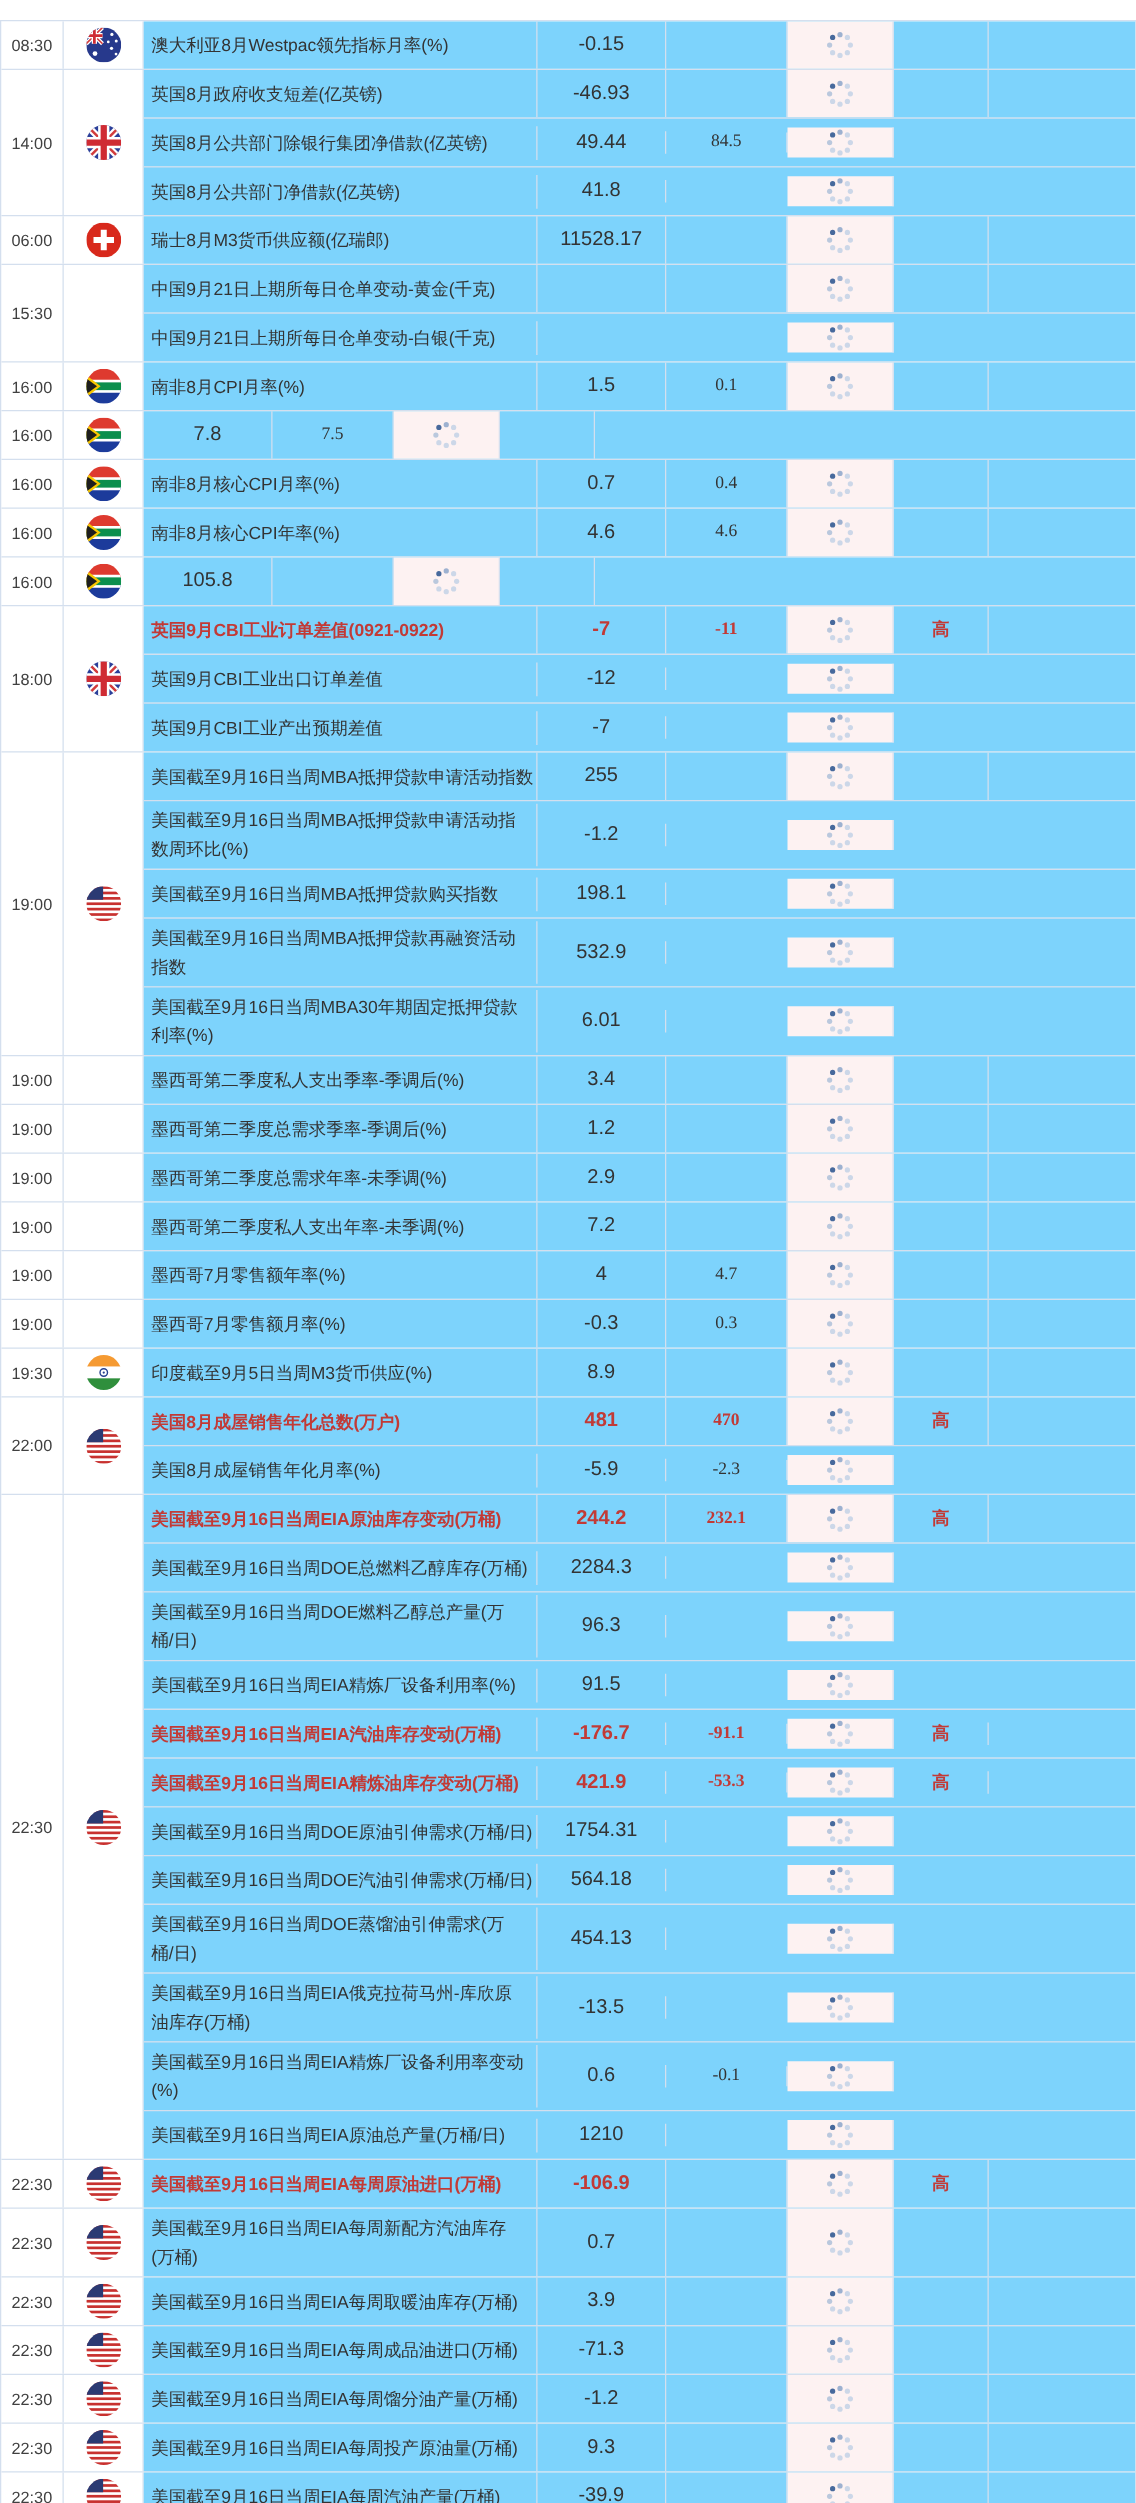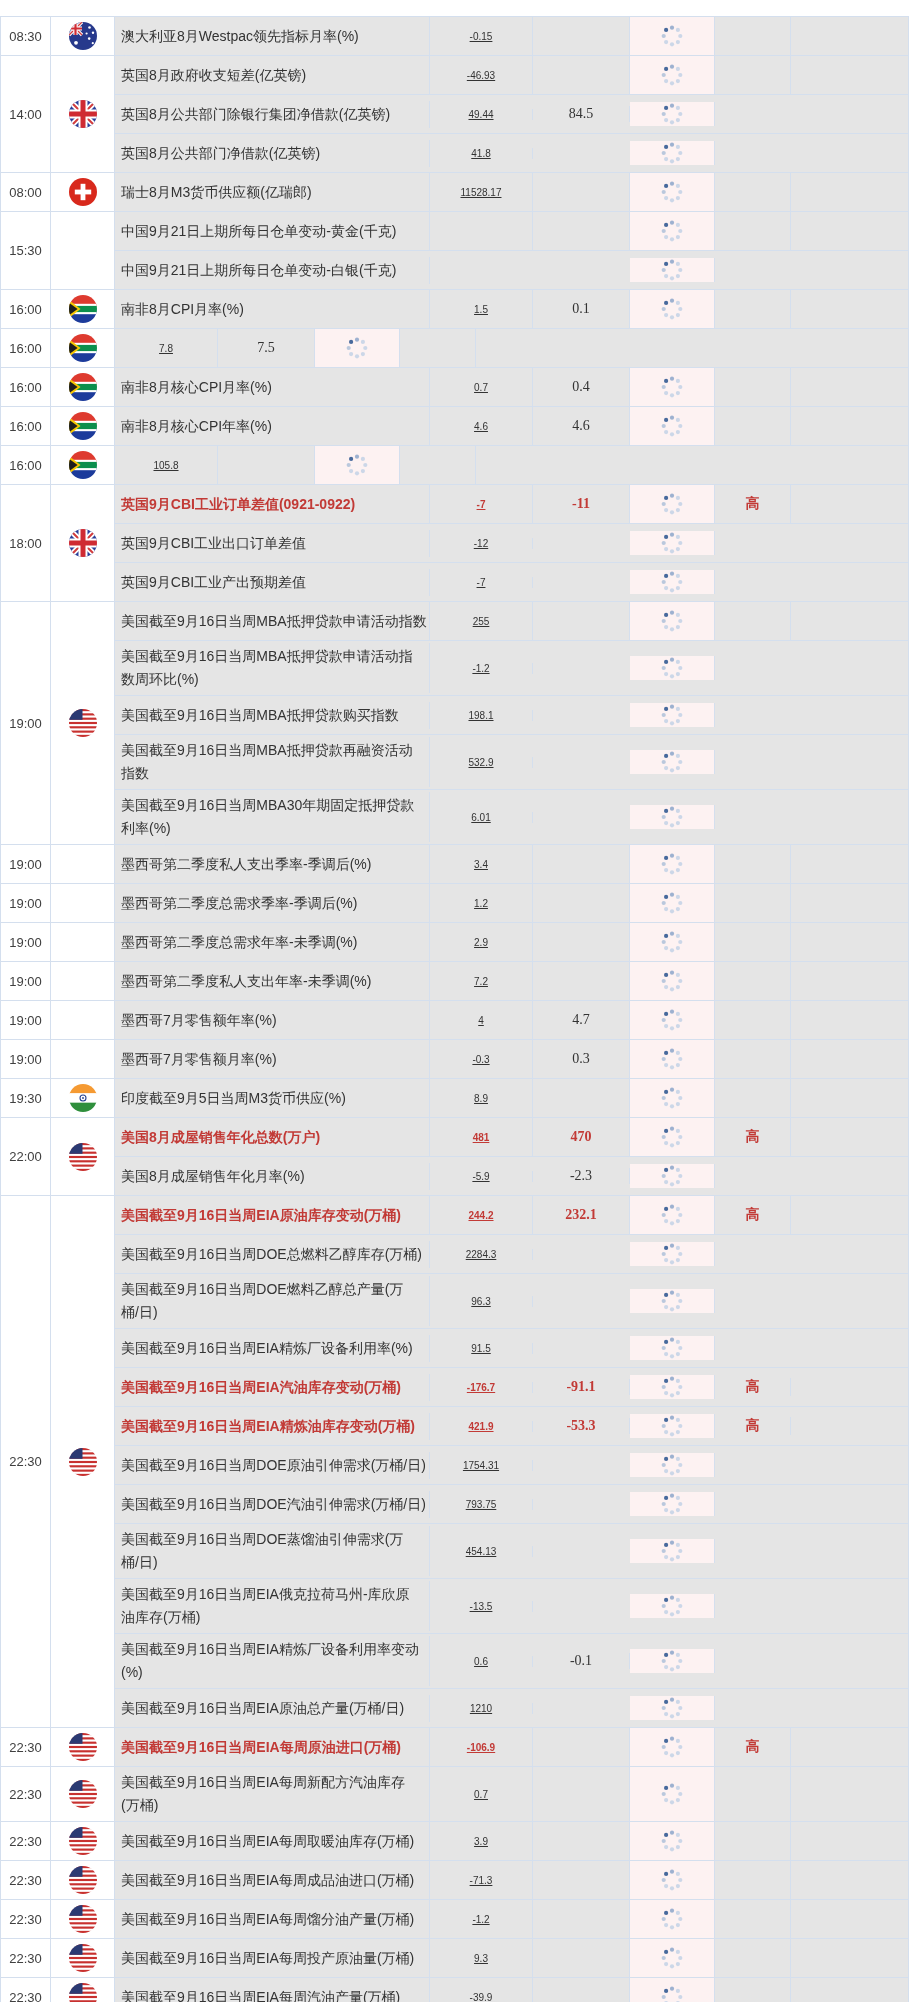--- a/index.html
+++ b/index.html
@@ -23,30 +23,30 @@
   .cell-time{
     width:50px;min-width:50px;box-sizing:border-box;border-right:1px solid var(--b);
     display:flex;align-items:center;justify-content:center;
     font-size:13px;color:var(--time);white-space:nowrap;
   }
   .cell-flag{
     width:64px;min-width:64px;box-sizing:border-box;border-right:1px solid var(--b);
     display:flex;align-items:center;justify-content:center;
   }
   .rows{flex:1;min-width:0;display:flex;flex-direction:column;}
-  .row{display:flex;height:38px;flex:none;background:#e5e5e5;}
+  .row{display:flex;height:38px;flex:none;background:#7dd3fc;}
   .row.tall{height:54px;}
   .row + .row{border-top:1px solid var(--b);align-items:center;}
   .c{display:flex;align-items:center;box-sizing:border-box;overflow:hidden;}
   .c-name{
     width:315px;flex:none;padding:2px 8px 2px 6px;border-right:1px solid var(--b);
     font-size:14px;color:var(--text);line-height:23px;
   }
   .row:not(.tall) .c-name{white-space:nowrap;}
-  .c-actual{width:103px;flex:none;justify-content:center;border-right:1px solid var(--b);font-size:10px;color:var(--text);text-decoration:underline;}
+  .c-actual{width:103px;flex:none;justify-content:center;border-right:1px solid var(--b);font-size:16px;color:var(--text);}
   .c-forecast{width:97px;flex:none;justify-content:center;border-right:1px solid var(--b);font-size:14px;color:var(--text);font-family:Liberation Serif, serif;}
   .c-spin{width:85px;flex:none;justify-content:center;border-right:1px solid var(--b);background:var(--pink);}
   .c-imp{width:76px;flex:none;justify-content:center;border-right:1px solid var(--b);font-size:14px;font-weight:700;color:var(--red);}
   .c-last{flex:1;}
   .row.high .c-name,.row.high .c-actual,.row.high .c-forecast{color:var(--red);font-weight:700;}
   .flag{width:28px;height:28px;border-radius:50%;overflow:hidden;display:block;flex:none;}
   .flag svg{display:block;}
   .spinner{width:24px;height:24px;display:block;}
 </style>
 </head>
@@ -171,21 +171,21 @@
                 <circle cx="3.7" cy="12" r="2.1" fill="#bac8dd"></circle>
               </svg>
             </span>
           </div>
           <div class="c c-imp"></div>
           <div class="c c-last"></div>
         </div>
       </div>
     </div>
     <div class="group">
-      <div class="cell-time">08:00</div>
+      <div class="cell-time">06:00</div>
       <div class="cell-flag">
         <span class="flag">
           <svg width="28" height="28" viewBox="0 0 28 28">
             <rect width="28" height="28" fill="#d8291c"></rect>
             <rect x="11.6" y="5.8" width="4.8" height="16.4" fill="#ffffff"></rect>
             <rect x="5.8" y="11.6" width="16.4" height="4.8" fill="#ffffff"></rect>
           </svg>
         </span>
       </div>
       <div class="rows">
@@ -1079,21 +1079,21 @@
                 <circle cx="6.1" cy="18.1" r="2.1" fill="#ccd7e8"></circle>
                 <circle cx="3.7" cy="12" r="2.1" fill="#bac8dd"></circle>
               </svg>
             </span>
           </div>
           <div class="c c-imp"></div>
           <div class="c c-last"></div>
         </div>
         <div class="row">
           <div class="c c-name">美国截至9月16日当周DOE汽油引伸需求(万桶/日)</div>
-          <div class="c c-actual">793.75</div>
+          <div class="c c-actual">564.18</div>
           <div class="c c-forecast"></div>
           <div class="c c-spin">
             <span>
               <svg class="spinner" width="24" height="24" viewBox="0 0 24 24">
                 <circle cx="6.1" cy="5.9" r="2.1" fill="#47699c"></circle>
                 <circle cx="12" cy="3.7" r="2.1" fill="#9db1d0"></circle>
                 <circle cx="17.9" cy="5.9" r="2.1" fill="#ccd7e8"></circle>
                 <circle cx="20.3" cy="12" r="2.1" fill="#ccd7e8"></circle>
                 <circle cx="17.9" cy="18.1" r="2.1" fill="#ccd7e8"></circle>
                 <circle cx="12" cy="20.3" r="2.1" fill="#ccd7e8"></circle>

